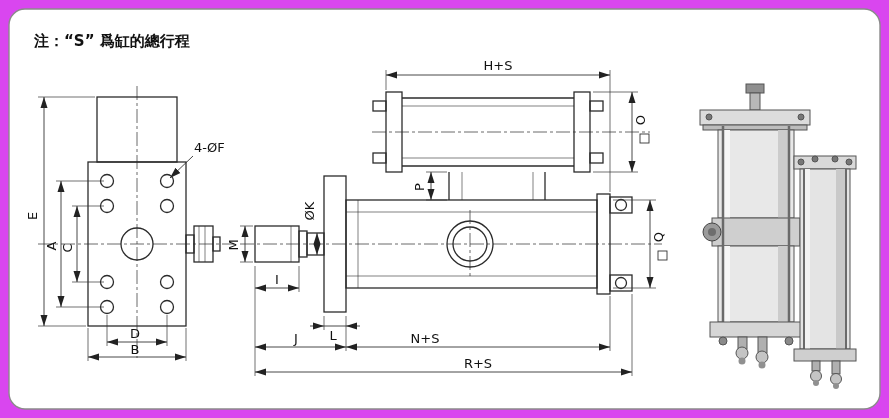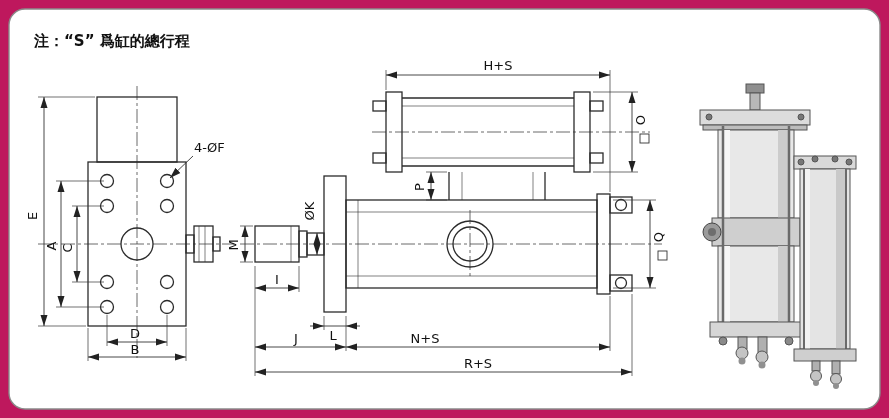--- a/index.html
+++ b/index.html
@@ -1,16 +1,16 @@
 <!DOCTYPE html>
 <html><head>
 <meta charset="utf-8">
 <style>
   html,body{margin:0;padding:0;background:#ffffff;}
-  .canvas{position:relative;width:889px;height:418px;background:#be185d;font-family:"DejaVu Sans",sans-serif;overflow:hidden;}
+  .canvas{position:relative;width:889px;height:418px;background:#d946ef;font-family:"DejaVu Sans",sans-serif;overflow:hidden;}
   svg{display:block;}
   .outline{fill:none;stroke:#2b2b2b;stroke-width:1.3;}
   .thin{fill:none;stroke:#2b2b2b;stroke-width:0.6;}
   .dim{fill:none;stroke:#333;stroke-width:0.9;}
   .ext{fill:none;stroke:#333;stroke-width:0.7;}
   .cl{fill:none;stroke:#444;stroke-width:0.8;stroke-dasharray:14 3 3 3;}
   .dimtext{font-size:13px;fill:#111;font-family:"DejaVu Sans",sans-serif;}
   .notetext{font-size:15px;font-weight:bold;fill:#111;font-family:"DejaVu Sans",sans-serif;}
   .metal{stroke:#555;stroke-width:1;}
 </style>

